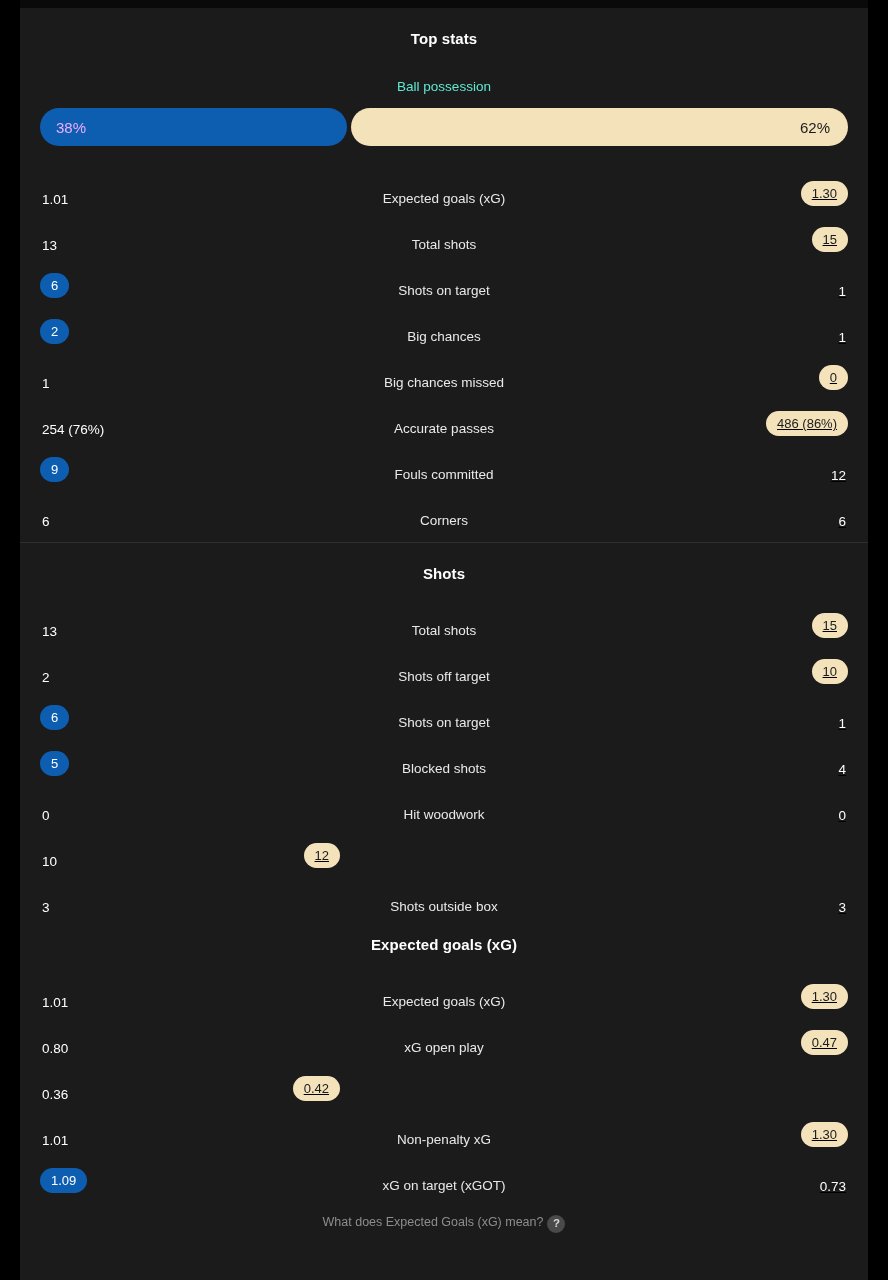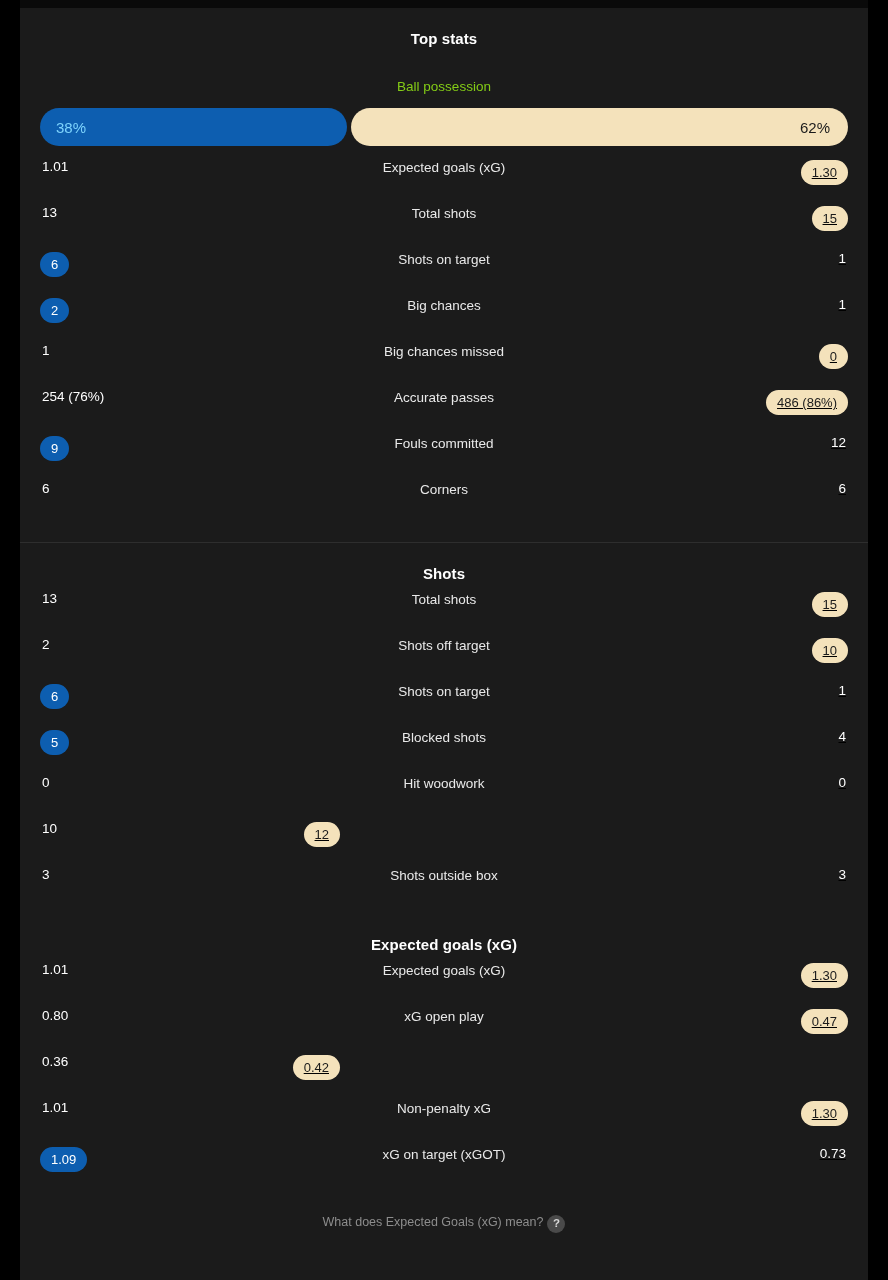--- a/index.html
+++ b/index.html
@@ -49,21 +49,21 @@
     background: #2e2e2e;
     margin-top: 14px;
     width: 100%;
   }
 
   
   .rows { padding: 0 20px; }
 
   .stat-row {
     display: flex;
-    align-items: flex-start;
+    align-items: flex-end;
     height: 46px;
     width: 100%;
   }
 
   .side {
     flex: 0 0 150px;
     display: flex;
     align-items: center;
   }
   .side.home { justify-content: flex-start; }
@@ -111,34 +111,34 @@
   }
   .bar {
     height: 38px;
     border-radius: 999px;
     display: flex;
     align-items: center;
     font-size: 15px;
   }
   .bar.home {
     background: #0d5eb0;
-    color: #7dd3fc;
+    color: #f0abfc;
     justify-content: flex-start;
     padding-left: 16px;
   }
   .bar.away {
     background: #f4e2bb;
     color: #1b1b1b;
     justify-content: flex-end;
     padding-right: 18px;
   }
 
   .possession-title {
     text-align: center;
-    color: #84cc16;
+    color: #5eead4;
     font-size: 13.5px;
     padding-top: 32px;
   }
 
   
   .footer {
     display: flex;
     align-items: flex-start;
     justify-content: center;
     gap: 4px;

